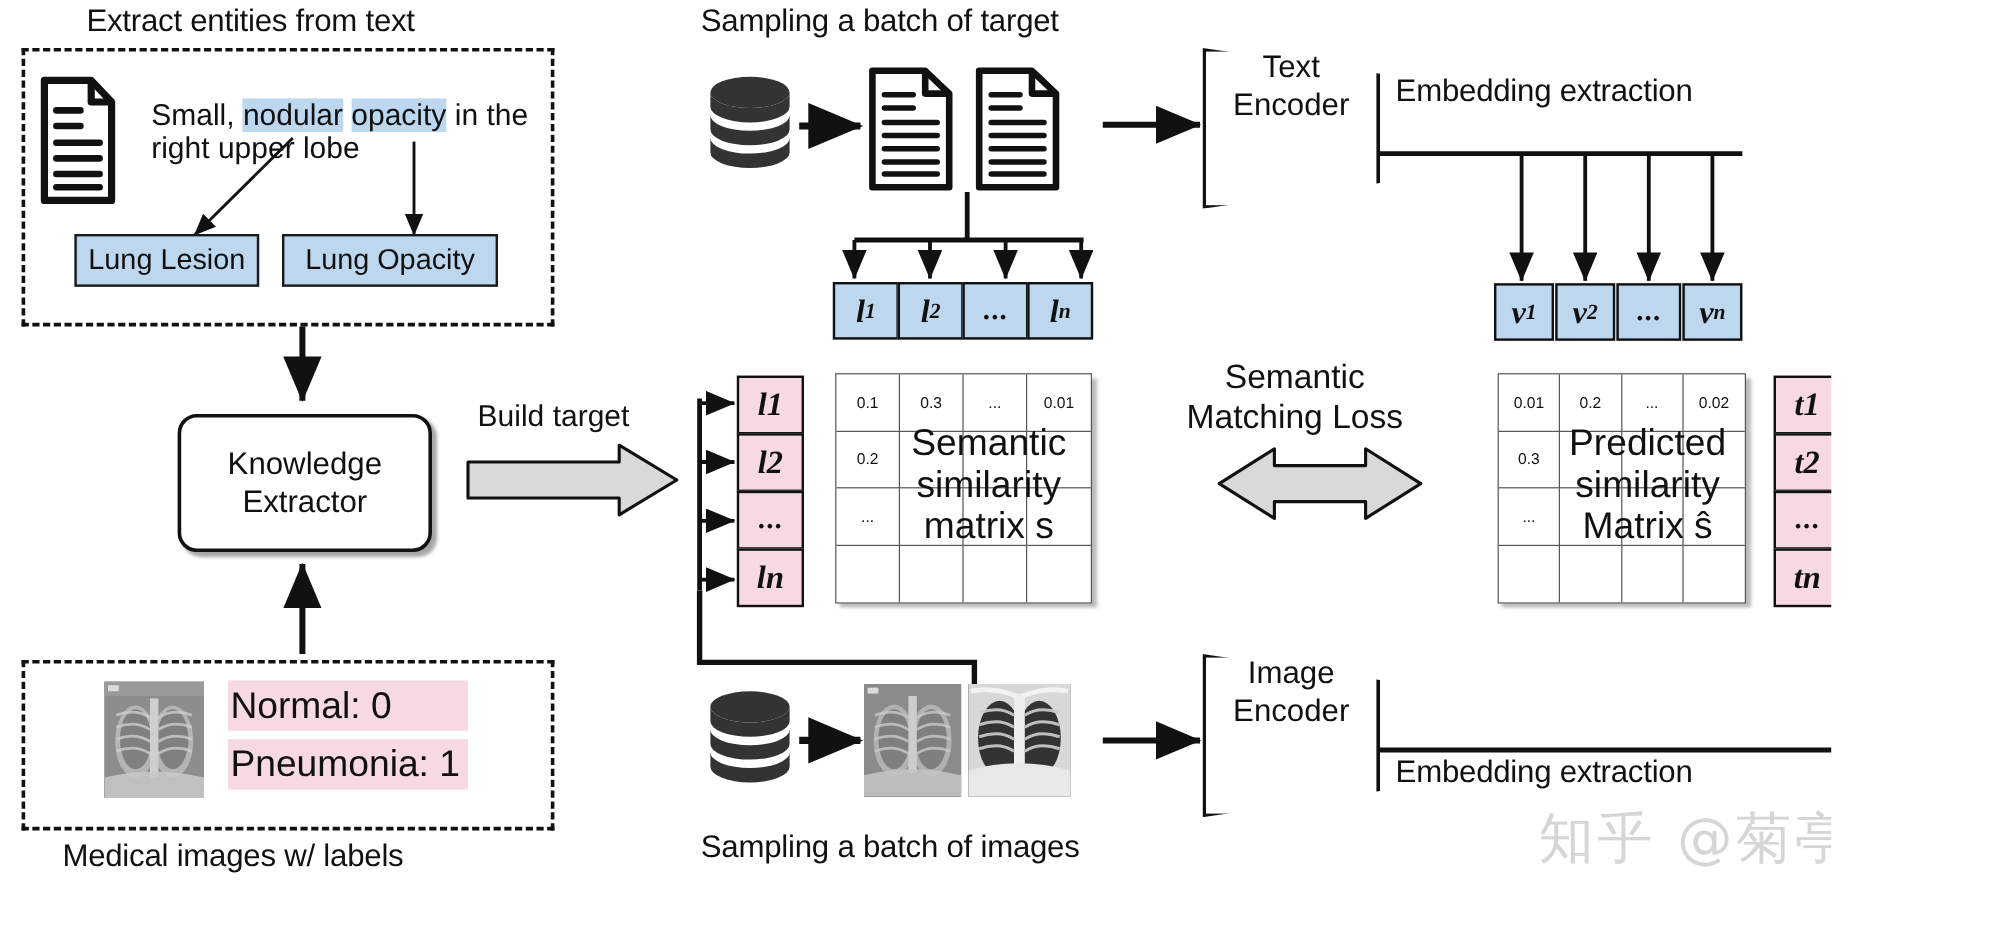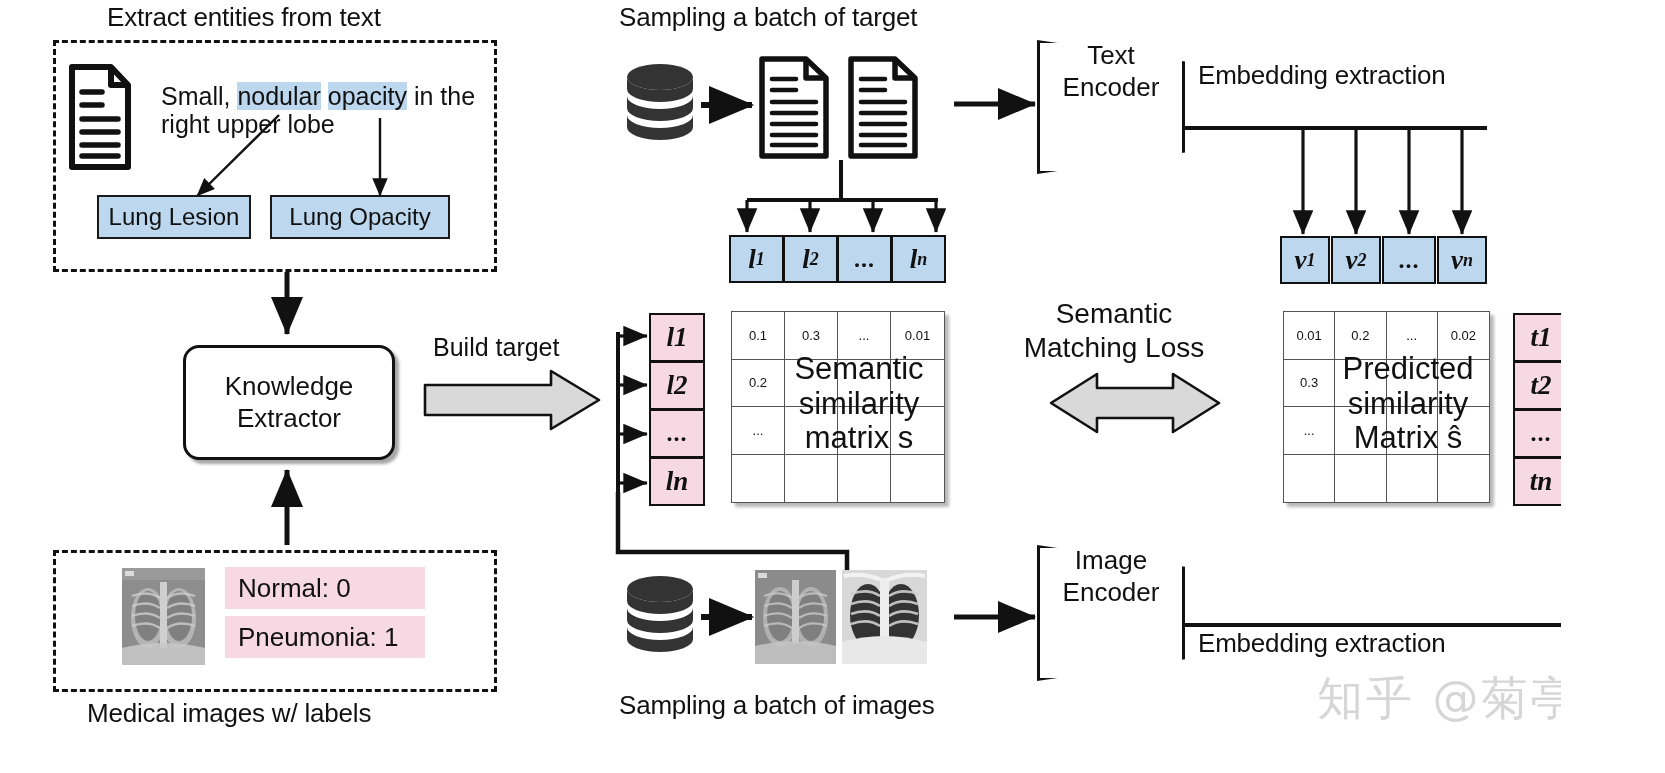--- a/index.html
+++ b/index.html
@@ -7,21 +7,20 @@
     font-family:"Liberation Sans","DejaVu Sans",sans-serif;
     color:#111;
     -webkit-font-smoothing:antialiased;
   }
   #stage{
     position:relative;
     width:1526px;
     height:773px;
     background:#ffffff;
     overflow:hidden;
-    margin-left:35px;
   }
   .abs{position:absolute;}
   .ttl{
     font-size:26px;
     color:#111;
     white-space:nowrap;
     letter-spacing:-0.2px;
   }
   .dashbox{
     border:3px dashed #111;
@@ -55,23 +54,23 @@
     text-align:center;
     font-size:26px;
     line-height:1.22;
     box-shadow:4px 4px 3px rgba(0,0,0,.35);
   }
 
   
   .pinkrow{
     background:#f7d9e3;
     display:flex;align-items:center;
-    padding-left:13px;
-    box-sizing:border-box;
-    font-size:26px;
+    padding-left:2px;
+    box-sizing:border-box;
+    font-size:31px;
     color:#111;
   }
 
   
   .vcell{
     background:#bdd7ee;
     border:2.5px solid #111;
     box-sizing:border-box;
     display:flex;align-items:center;justify-content:center;
     font-family:"Liberation Serif","DejaVu Serif",serif;

